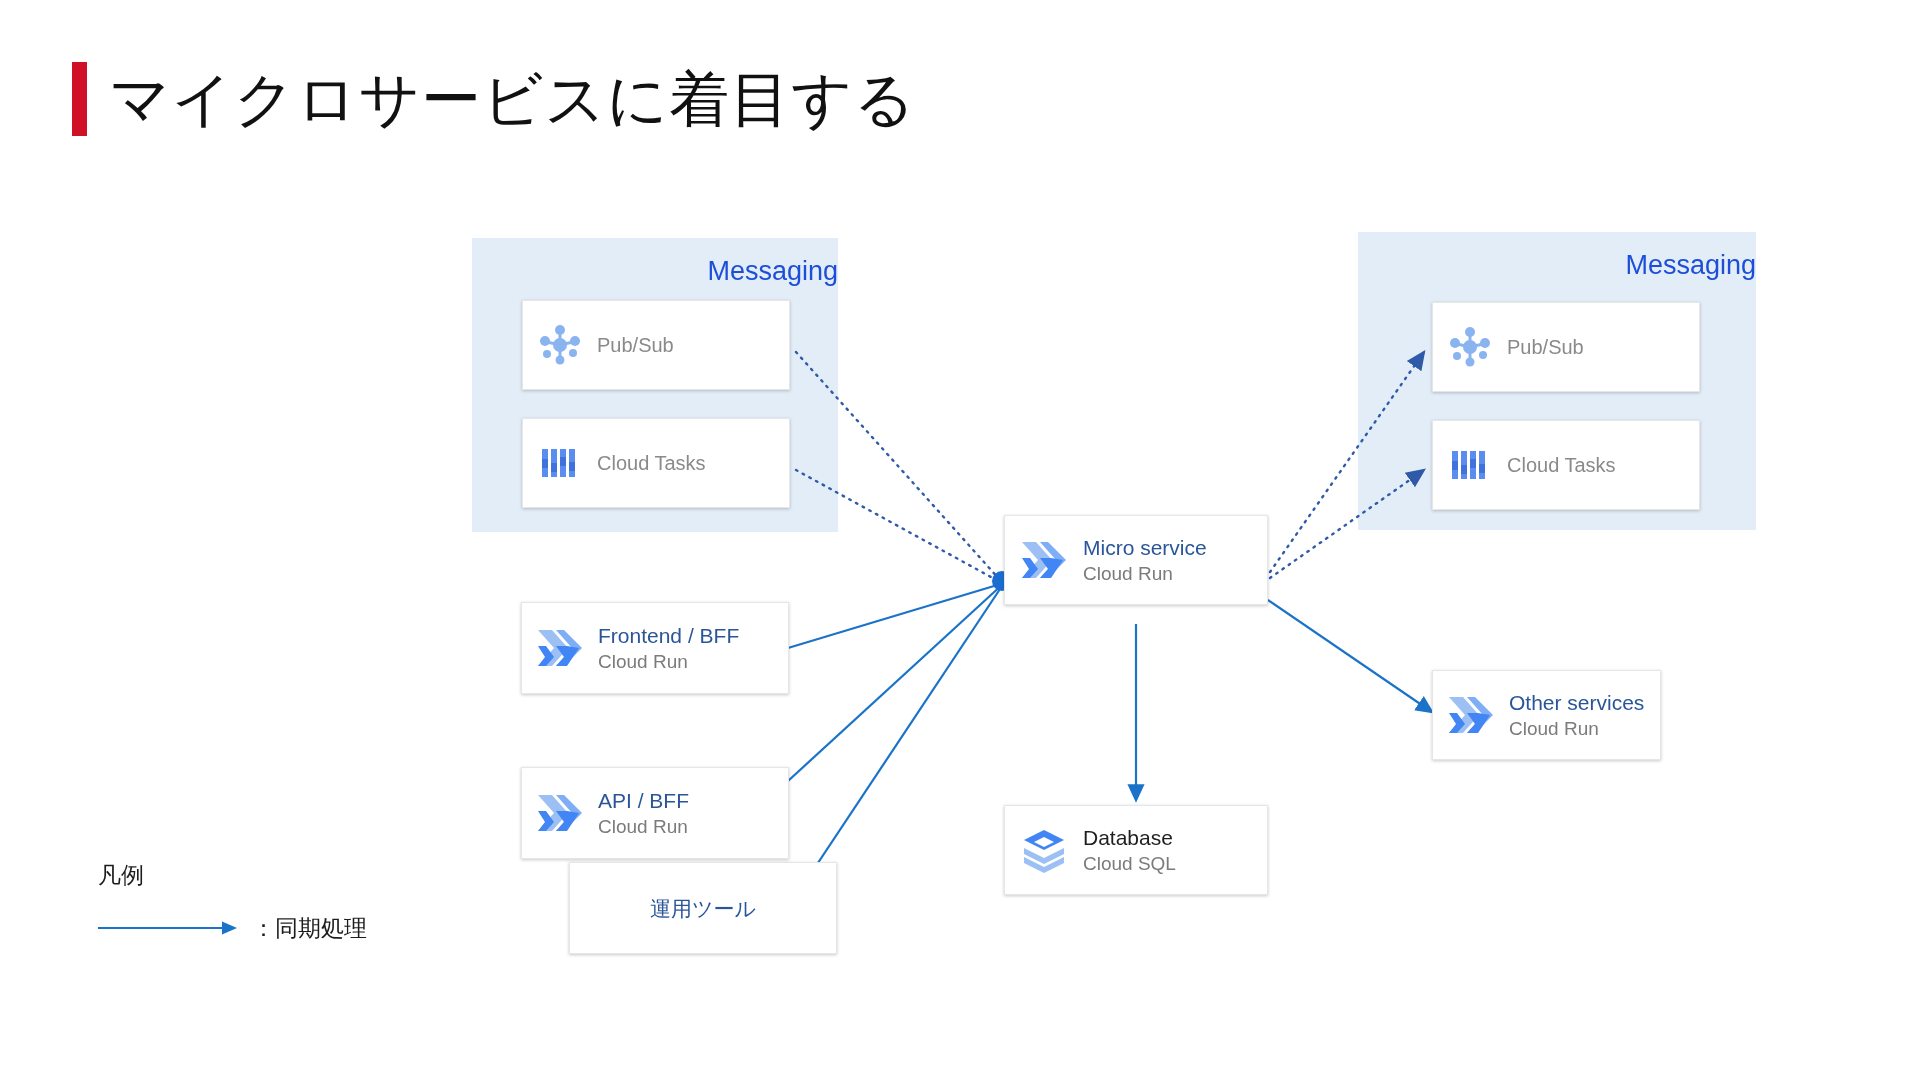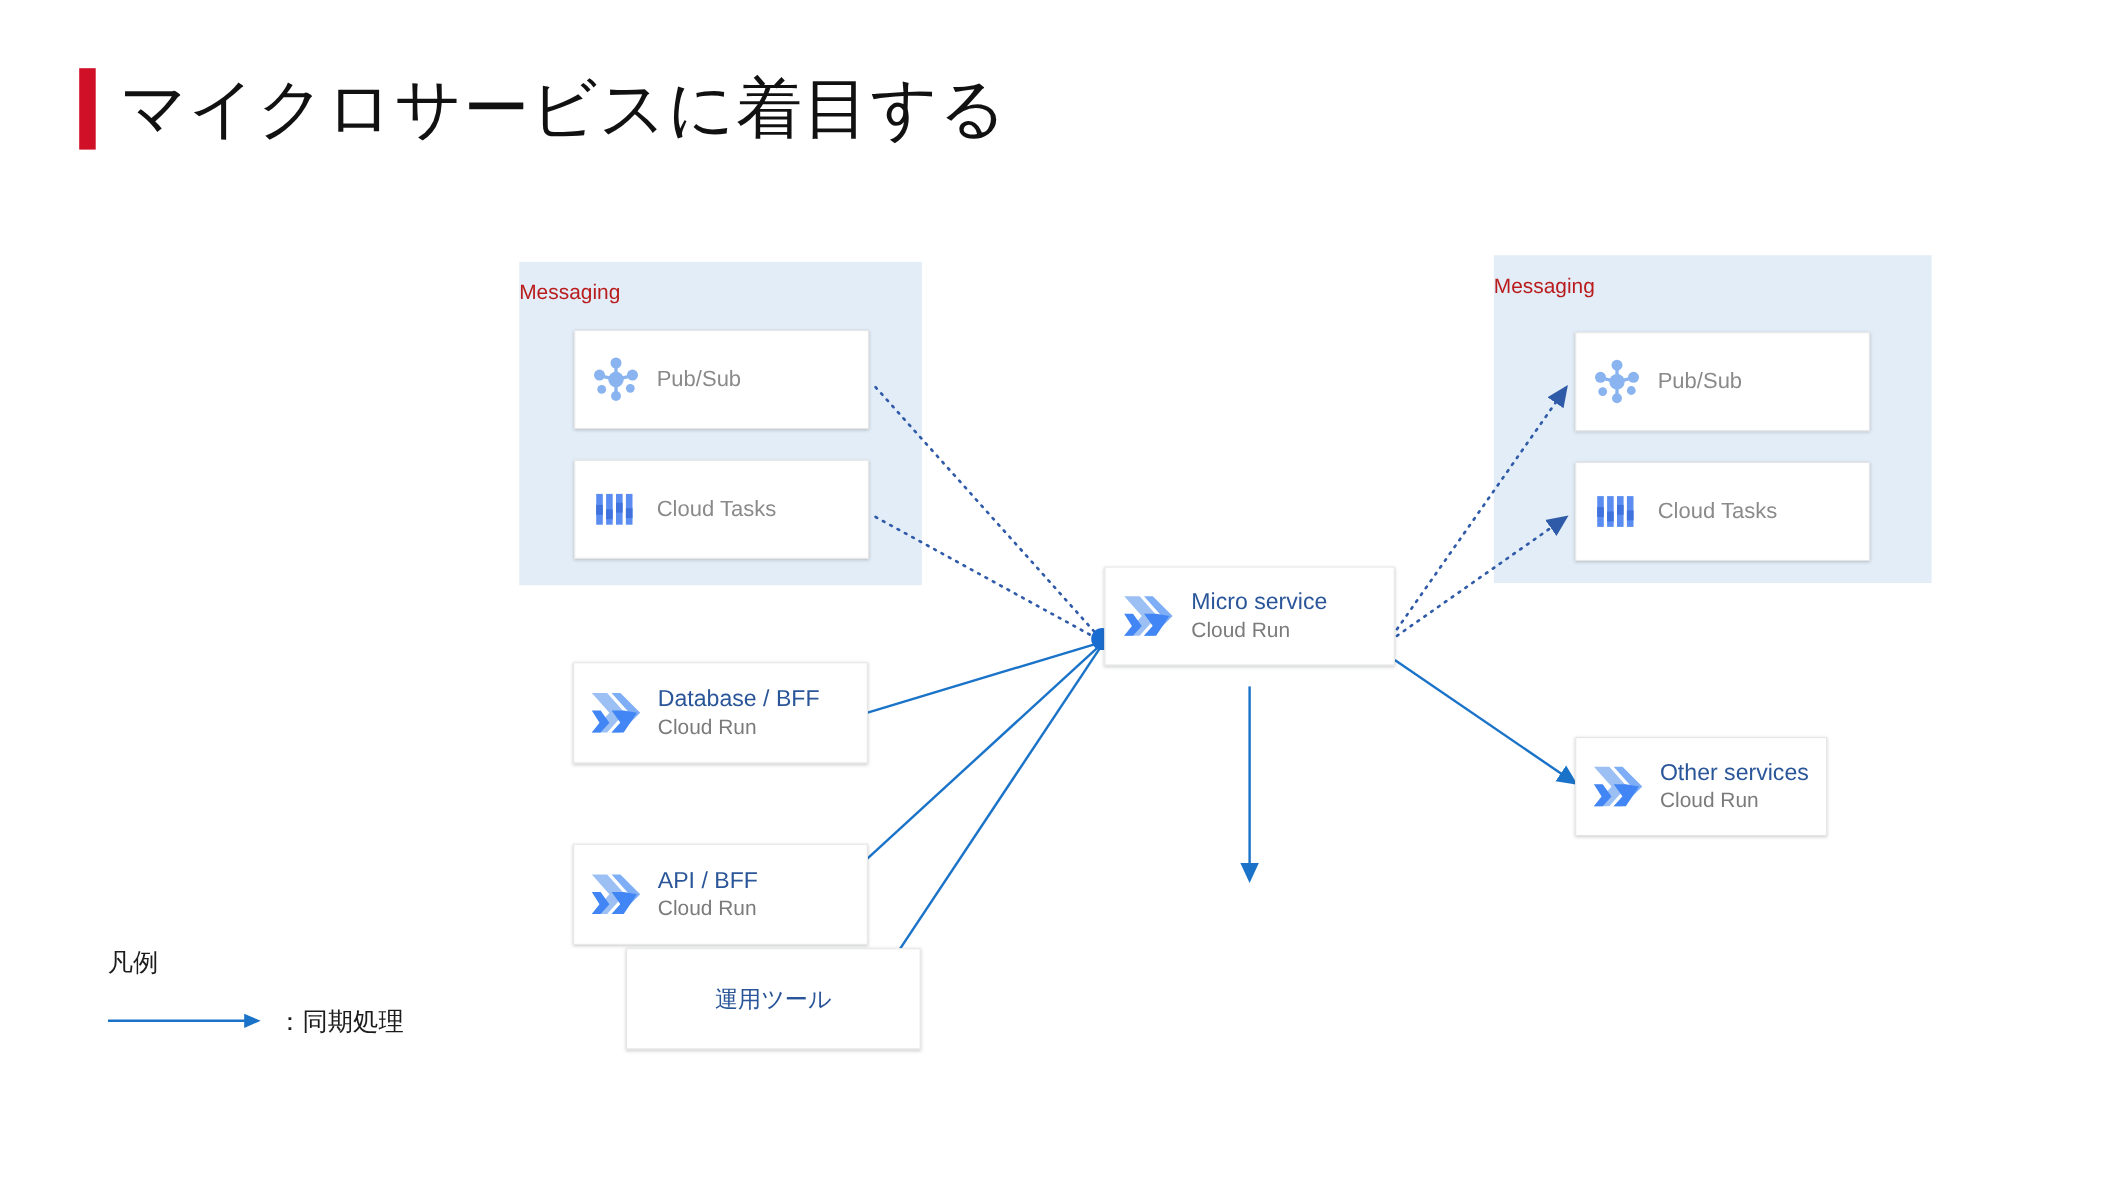--- a/index.html
+++ b/index.html
@@ -18,22 +18,22 @@
     letter-spacing:1px;white-space:nowrap;
     font-family:"DejaVu Sans","Liberation Sans",sans-serif;
   }
 
   
   .edges{position:absolute;left:0;top:0;width:1920px;height:1080px;}
 
   
   .group-box{position:absolute;background:#e3edf7;}
   .group-label{
-    position:absolute;width:100%;text-align:left;top:18px;
-    font-size:19px;color:#b91c1c;font-weight:400;
+    position:absolute;width:100%;text-align:right;top:18px;
+    font-size:27px;color:#1d4ed8;font-weight:400;
   }
 
   
   .card{
     position:absolute;background:#ffffff;border:1px solid #e6e6e6;
     box-shadow:0 1px 3px rgba(60,64,67,.28);
     display:flex;align-items:center;box-sizing:border-box;
   }
   .card .icon{flex:0 0 auto;display:flex;align-items:center;justify-content:center;}
   .card .texts{display:flex;flex-direction:column;justify-content:center;}
@@ -205,21 +205,21 @@
   <div class="card title-blue" style="left:521px;top:602px;width:268px;height:92px;">
     <div class="icon" style="width:76px;">
       <svg width="52" height="44" viewBox="0 0 52 44">
         <path d="M4,4 L18,4 L34,22 L18,40 L4,40 L20,22 z" fill="#9cc0f4"></path>
         <path d="M4,20 L12,20 L20,31 L12,40 L4,40 L11,31 z" fill="#4285f4"></path>
         <path d="M22,4 L30,4 L48,22 L30,40 L22,40 L38,22 z" fill="#7eaef6"></path>
         <path d="M22,20 L33,20 L45,22 L33,40 L22,40 L30,31 z" fill="#4285f4"></path>
       </svg>
     </div>
     <div class="texts">
-      <div class="t1">Database / BFF</div>
+      <div class="t1">Frontend / BFF</div>
       <div class="t2">Cloud Run</div>
     </div>
   </div>
 
   <div class="card title-blue" style="left:521px;top:767px;width:268px;height:92px;">
     <div class="icon" style="width:76px;">
       <svg width="52" height="44" viewBox="0 0 52 44">
         <path d="M4,4 L18,4 L34,22 L18,40 L4,40 L20,22 z" fill="#9cc0f4"></path>
         <path d="M4,20 L12,20 L20,31 L12,40 L4,40 L11,31 z" fill="#4285f4"></path>
         <path d="M22,4 L30,4 L48,22 L30,40 L22,40 L38,22 z" fill="#7eaef6"></path>
@@ -246,20 +246,34 @@
         <path d="M22,4 L30,4 L48,22 L30,40 L22,40 L38,22 z" fill="#7eaef6"></path>
         <path d="M22,20 L33,20 L45,22 L33,40 L22,40 L30,31 z" fill="#4285f4"></path>
       </svg>
     </div>
     <div class="texts">
       <div class="t1">Other services</div>
       <div class="t2">Cloud Run</div>
     </div>
   </div>
 
+  <div class="card title-dark" style="left:1004px;top:805px;width:264px;height:90px;">
+    <div class="icon" style="width:78px;">
+      <svg width="48" height="48" viewBox="0 0 48 48">
+        <path d="M24,4 L44,14 L24,24 L4,14 z" fill="#4285f4"></path>
+        <path d="M24,11 L34,16 L24,21 L14,16 z" fill="#ffffff"></path>
+        <path d="M4,22 L24,32 L44,22 L44,28 L24,38 L4,28 z" fill="#9cc0f4"></path>
+        <path d="M4,31 L24,41 L44,31 L44,37 L24,47 L4,37 z" fill="#9cc0f4"></path>
+      </svg>
+    </div>
+    <div class="texts">
+      <div class="t1">Database</div>
+      <div class="t2">Cloud SQL</div>
+    </div>
+  </div>
 
   <div class="legend">
     <div class="legend-title">凡例</div>
 
     <div class="legend-row">
       <div class="legend-sample">
         <svg width="140" height="20" viewBox="0 0 140 20">
           <line x1="0" y1="10" x2="126" y2="10" stroke="#1a73c8" stroke-width="2.2"></line>
           <path d="M124,3.5 L139,10 L124,16.5 z" fill="#1a73c8"></path>
         </svg>

